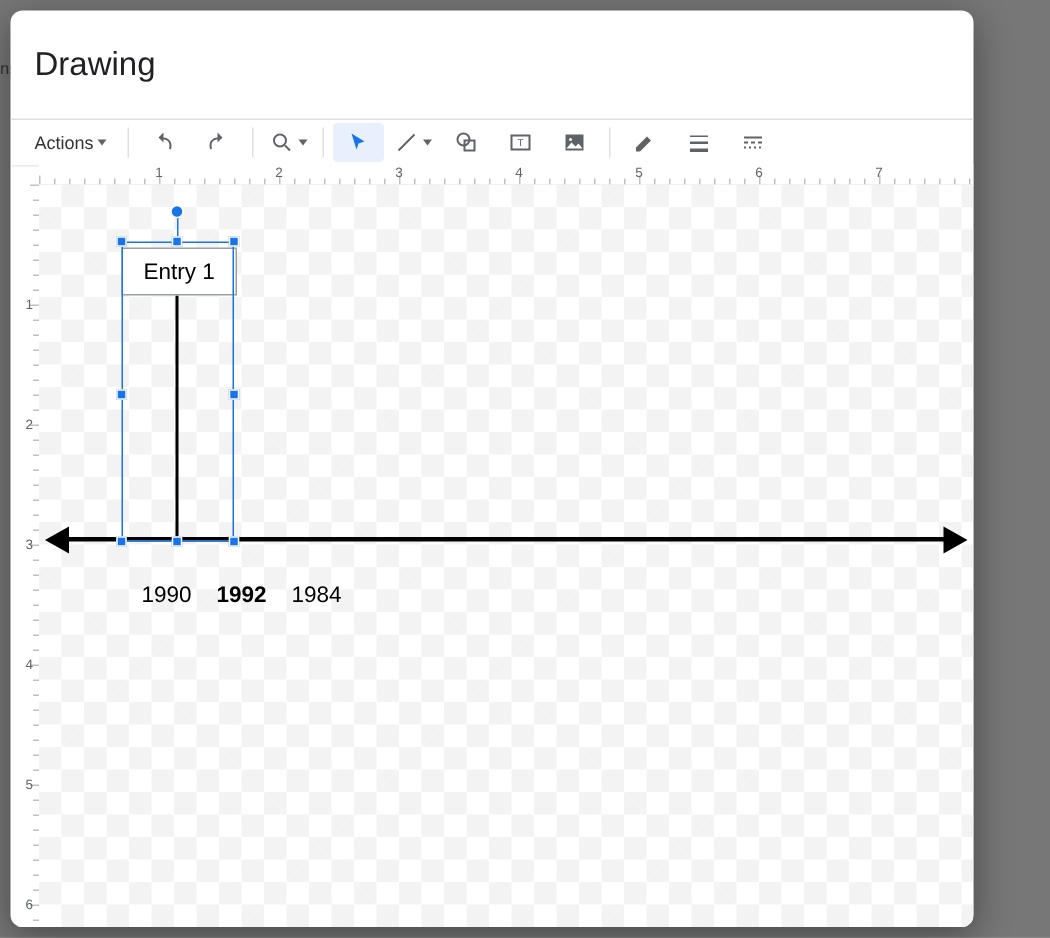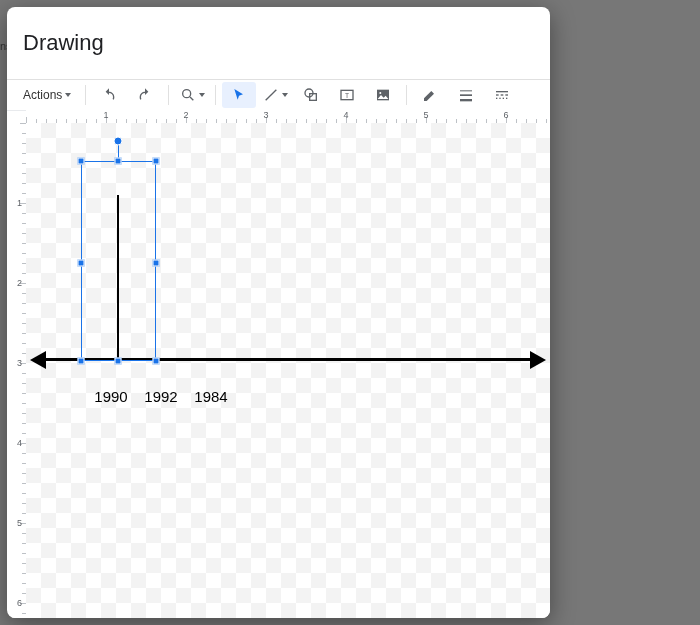--- a/index.html
+++ b/index.html
@@ -13,21 +13,21 @@
   }
   .backdrop {
     position: absolute;
     inset: 0;
     background: #777;
   }
   .dialog {
     position: absolute;
     left: 7px;
     top: 7px;
-    width: 543px;
+    width: 642px;
     height: 611px;
     background: #fff;
     border-radius: 8px;
     box-shadow: 0 6px 24px rgba(0,0,0,0.4);
     overflow: hidden;
   }
   
   .dlg-header {
     height: 72px;
     border-bottom: 1px solid #e0e0e0;
@@ -464,25 +464,28 @@
     </div>
 
   <div class="canvas-wrap">
     <div class="canvas">
 
       <div class="timeline-arrow"></div>
       <div class="arrowhead left"></div>
       <div class="arrowhead right"></div>
 
       <div class="year-lbl" style="left:85px;">1990</div>
-      <div class="year-lbl" style="left:135px;">1992</div>
+      <div class="year-lbl" style="left:135px;font-weight:bold;">1992</div>
       <div class="year-lbl" style="left:185px;">1984</div>
 
       <div class="v-line" style="left:91px; top:72px; height:163px;"></div>
 
+      <div class="entry-box">
+        <span>Entry 1</span>
+      </div>
 
       <div class="sel-bbox" style="left:55px; top:38px; width:75px; height:200px;"></div>
 
       <div class="rot-line" style="left:92px; top:21px; height:17px;"></div>
       <div class="rot-handle" style="left:92px; top:18px;"></div>
 
       <div class="handle" style="left:55px;  top:38px;"></div>
       <div class="handle" style="left:92px;  top:38px;"></div>
       <div class="handle" style="left:130px; top:38px;"></div>
       <div class="handle" style="left:55px;  top:140px;"></div>

